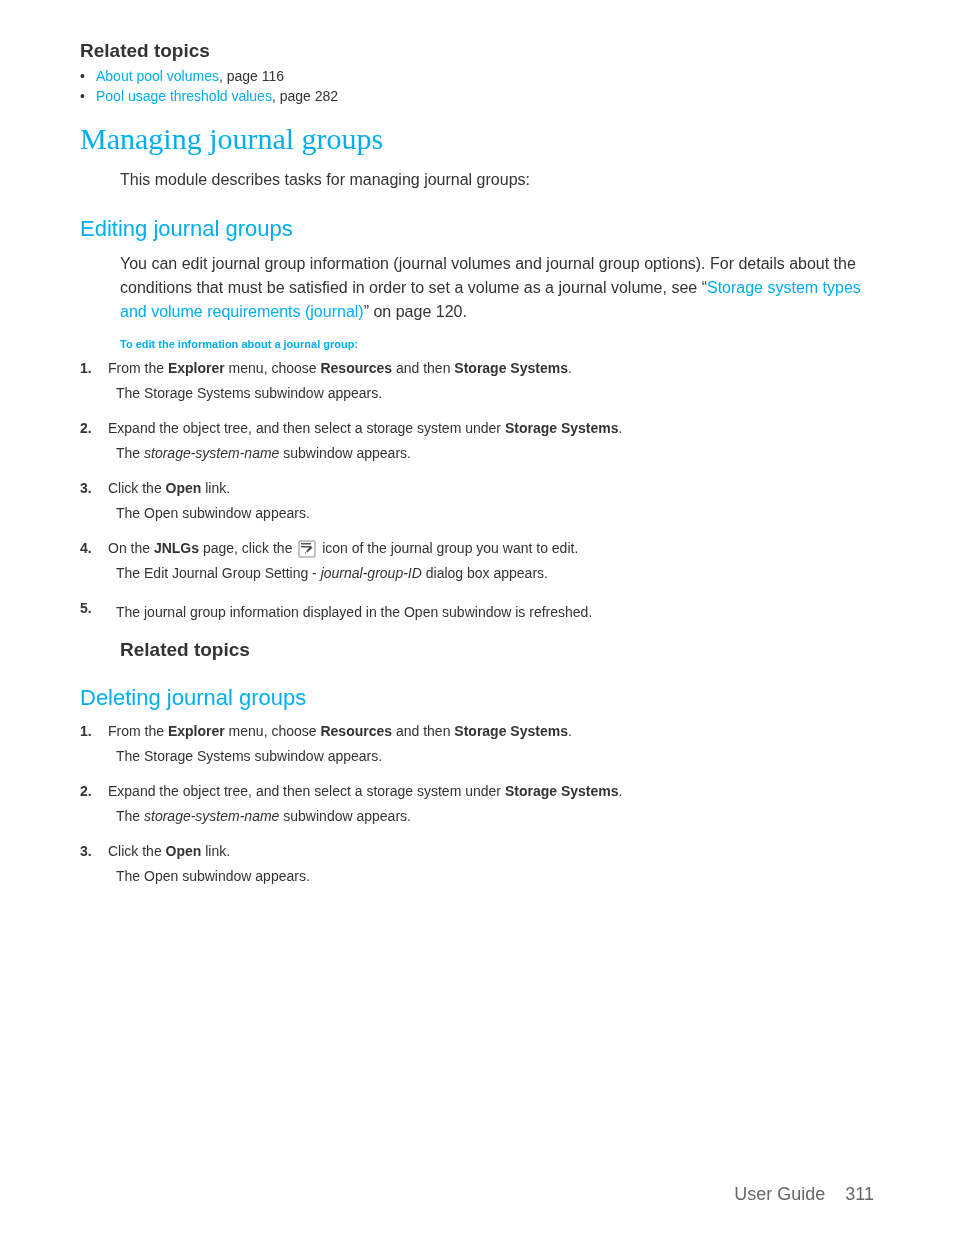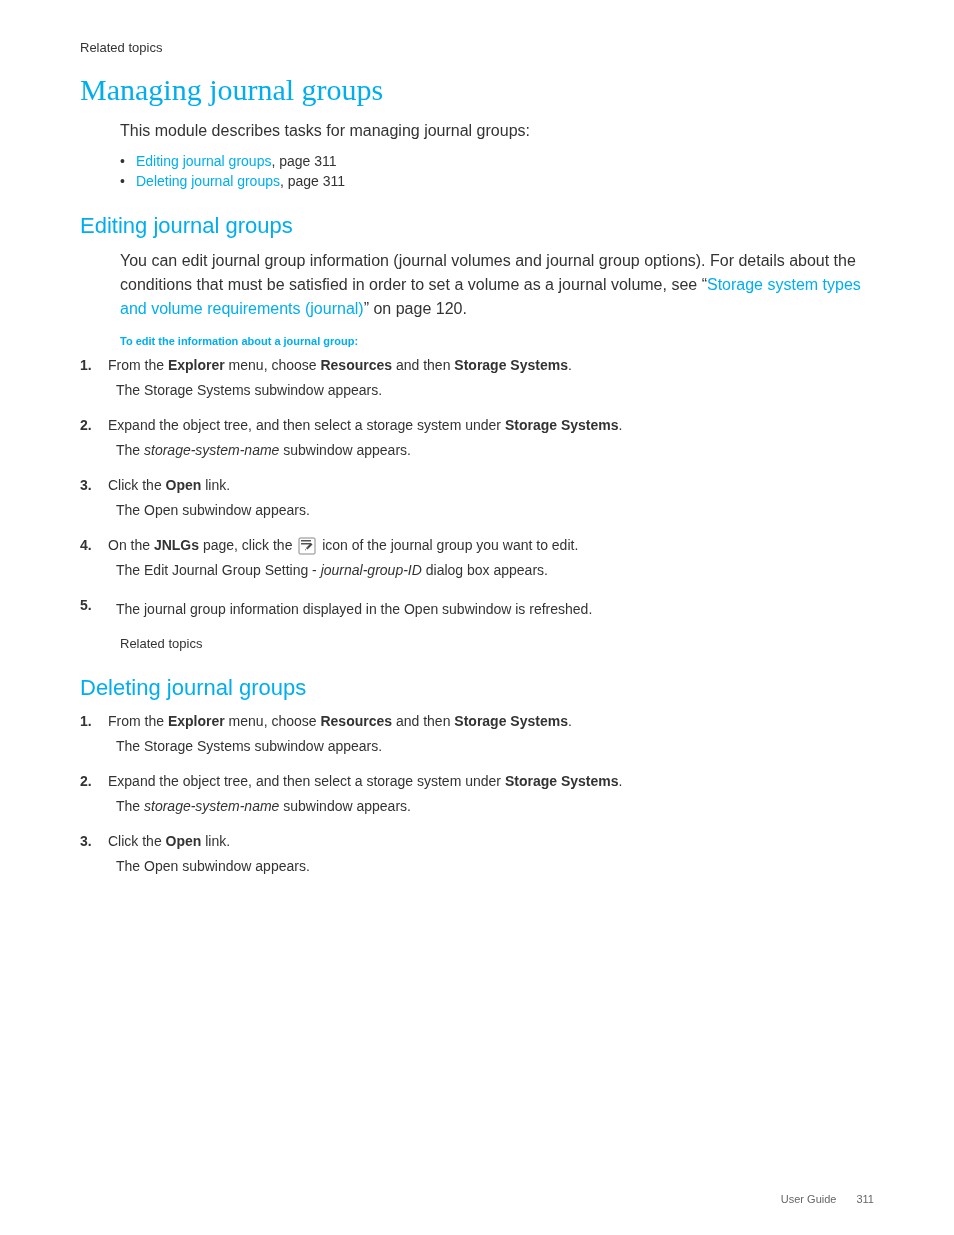--- a/index.html
+++ b/index.html
@@ -10,22 +10,22 @@
       background: #fff;
       width: 954px;
       min-height: 1235px;
       position: relative;
     }
     .page-container {
       padding: 40px 80px 60px 80px;
       max-width: 954px;
     }
     .related-topics-label {
-      font-weight: normal;
-      font-size: 13px;
+      font-weight: bold;
+      font-size: 19px;
       margin-bottom: 6px;
     }
     .bullet-list {
       list-style: none;
       padding: 0;
       margin: 0 0 10px 0;
     }
     .bullet-list li {
       padding-left: 16px;
       position: relative;
@@ -100,50 +100,50 @@
       width: 18px;
       height: 18px;
       vertical-align: middle;
       position: relative;
       margin: 0 2px;
     }
     .footer {
       position: absolute;
       bottom: 30px;
       right: 80px;
-      font-size: 11px;
+      font-size: 18px;
       color: #666;
     }
     .footer-text {
       display: flex;
       gap: 20px;
     }
   </style>
 </head>
 <body>
 
 <div class="page-container">
 
   <div>
     <p class="related-topics-label">Related topics</p>
+    <ul class="bullet-list">
+      <li>
+        <a class="cyan-link">About pool volumes</a><span>, page 116</span>
+      </li>
+      <li>
+        <a class="cyan-link">Pool usage threshold values</a><span>, page 282</span>
+      </li>
+    </ul>
   </div>
 
   <h1 class="main-title">Managing journal groups</h1>
 
   <p class="intro-text indented">
     <span>This module describes tasks for managing journal groups:</span>
   </p>
-  <ul class="bullet-list indented">
-    <li>
-      <a class="cyan-link">Editing journal groups</a><span>, page 311</span>
-    </li>
-    <li>
-      <a class="cyan-link">Deleting journal groups</a><span>, page 311</span>
-    </li>
-  </ul>
 
   <h2 class="section-title">Editing journal groups</h2>
 
   <p class="intro-text indented">
     <span>You can edit journal group information (journal volumes and journal group options). For details about the conditions that must be satisfied in order to set a volume as a journal volume, see “</span><a class="cyan-link">Storage system types and volume requirements (journal)</a><span>” on page 120.</span>
   </p>
 
   <p class="subsection-label indented">To edit the information about a journal group:</p>
 
   <ol class="numbered-list indented">

